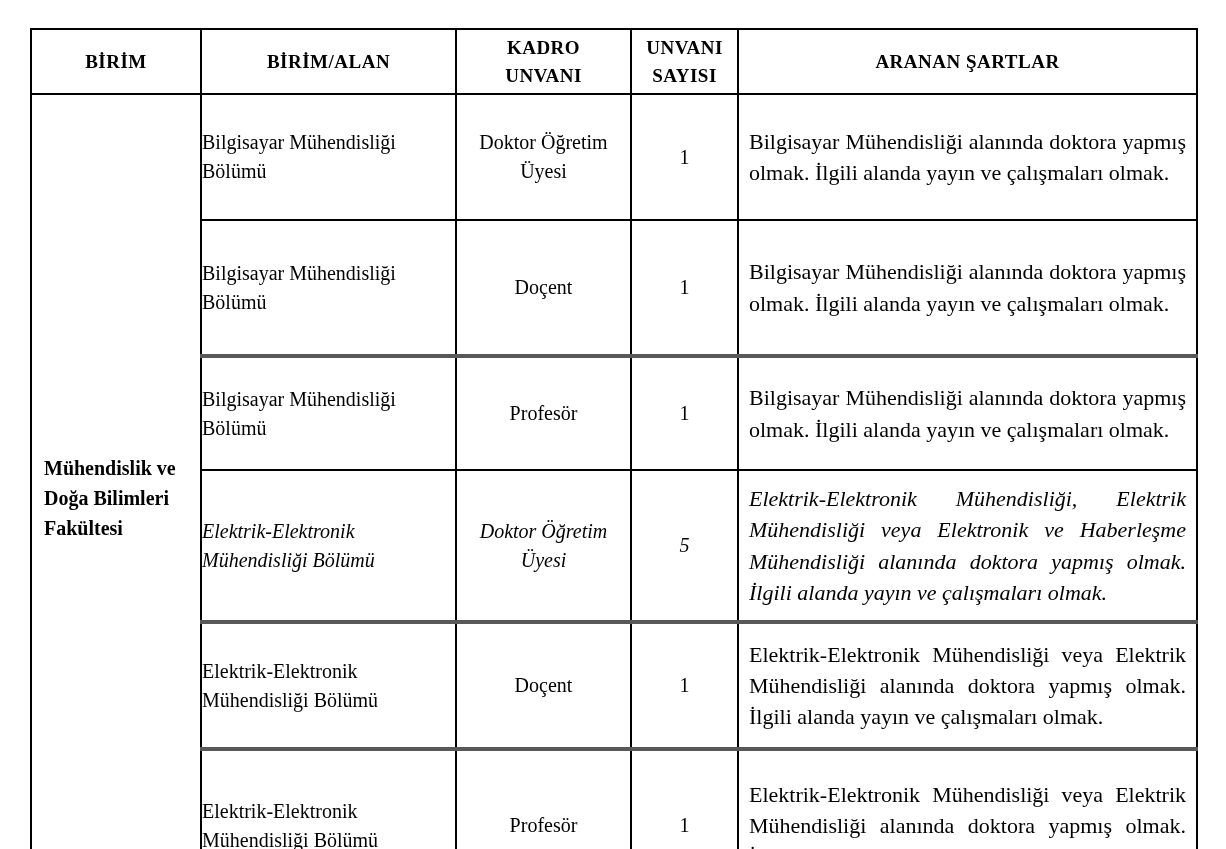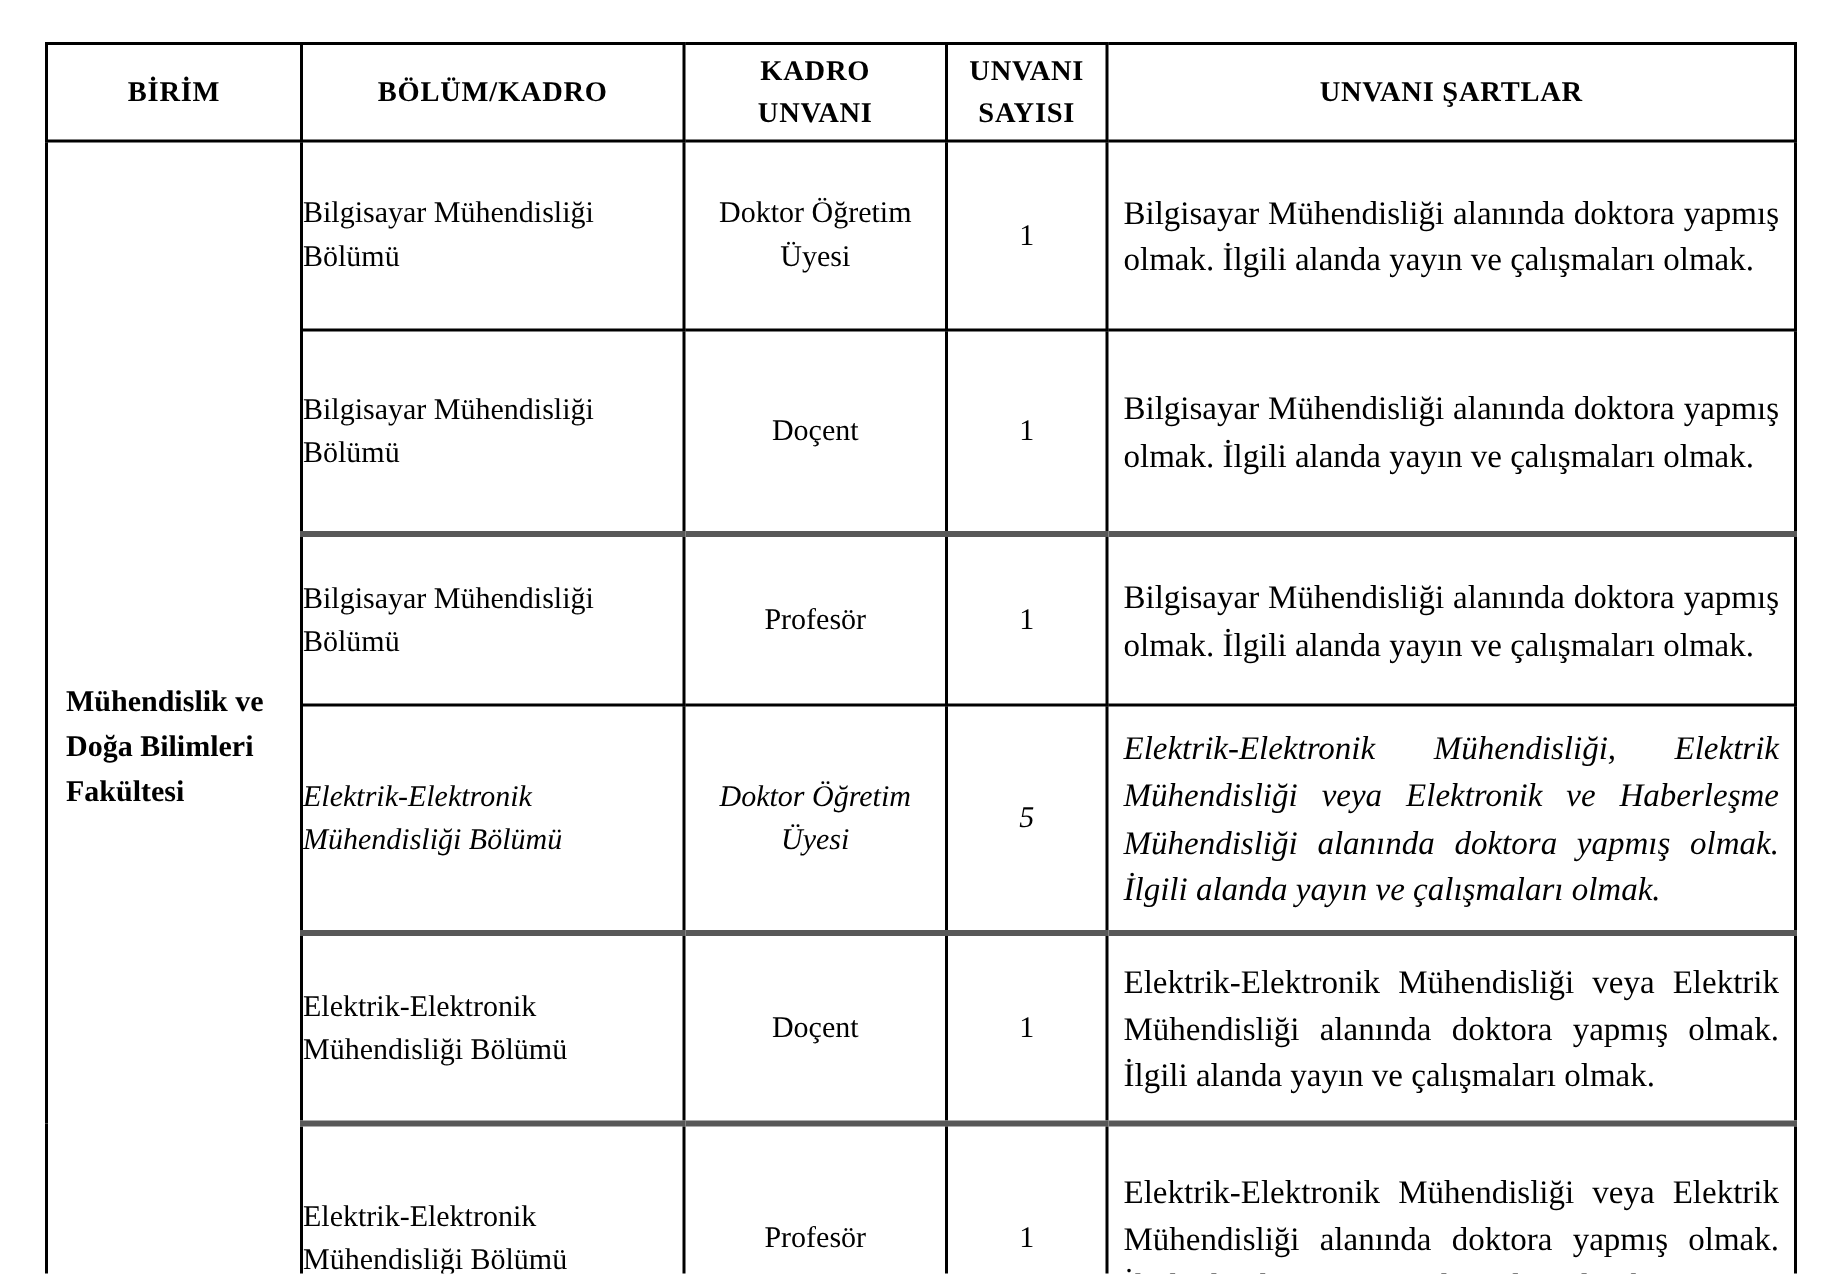--- a/index.html
+++ b/index.html
@@ -94,24 +94,24 @@
     <colgroup>
       <col class="col-birim">
       <col class="col-bolum">
       <col class="col-unvan">
       <col class="col-sayi">
       <col class="col-sartlar">
     </colgroup>
     <thead>
       <tr>
         <th>BİRİM</th>
-        <th>BÖLÜM/KADRO</th>
+        <th>BİRİM/ALAN</th>
         <th>KADRO UNVANI</th>
         <th>UNVANI SAYISI</th>
-        <th>UNVANI ŞARTLAR</th>
+        <th>ARANAN ŞARTLAR</th>
       </tr>
     </thead>
     <tbody>
       <tr class="row-0">
         <td class="birim-cell" rowspan="6">Mühendislik ve Doğa Bilimleri Fakültesi</td>
         <td class="bolum-cell">Bilgisayar Mühendisliği Bölümü</td>
         <td class="unvan-cell">Doktor Öğretim Üyesi</td>
         <td class="sayi-cell">1</td>
         <td class="sartlar-cell">Bilgisayar Mühendisliği alanında doktora yapmış olmak. İlgili alanda yayın ve çalışmaları olmak.</td>
       </tr>

